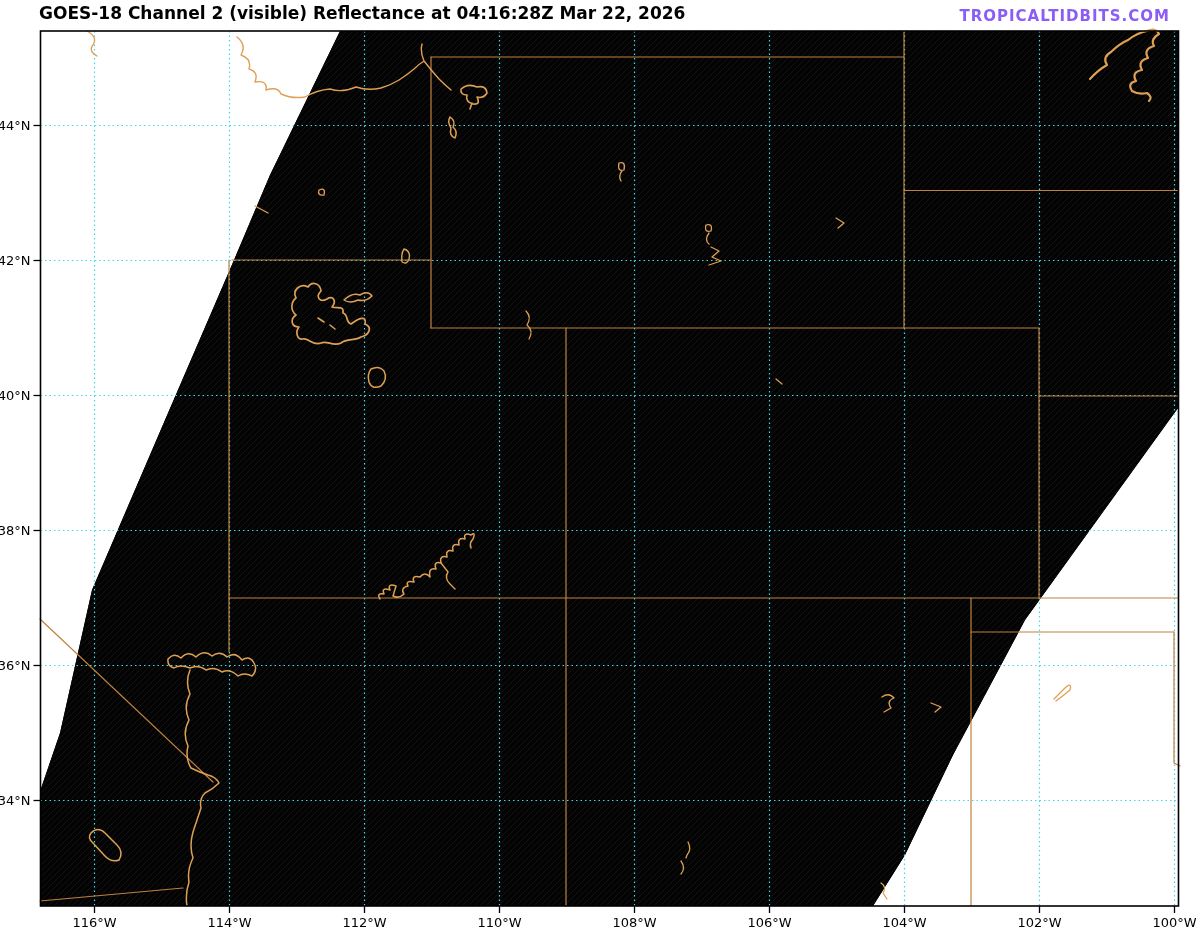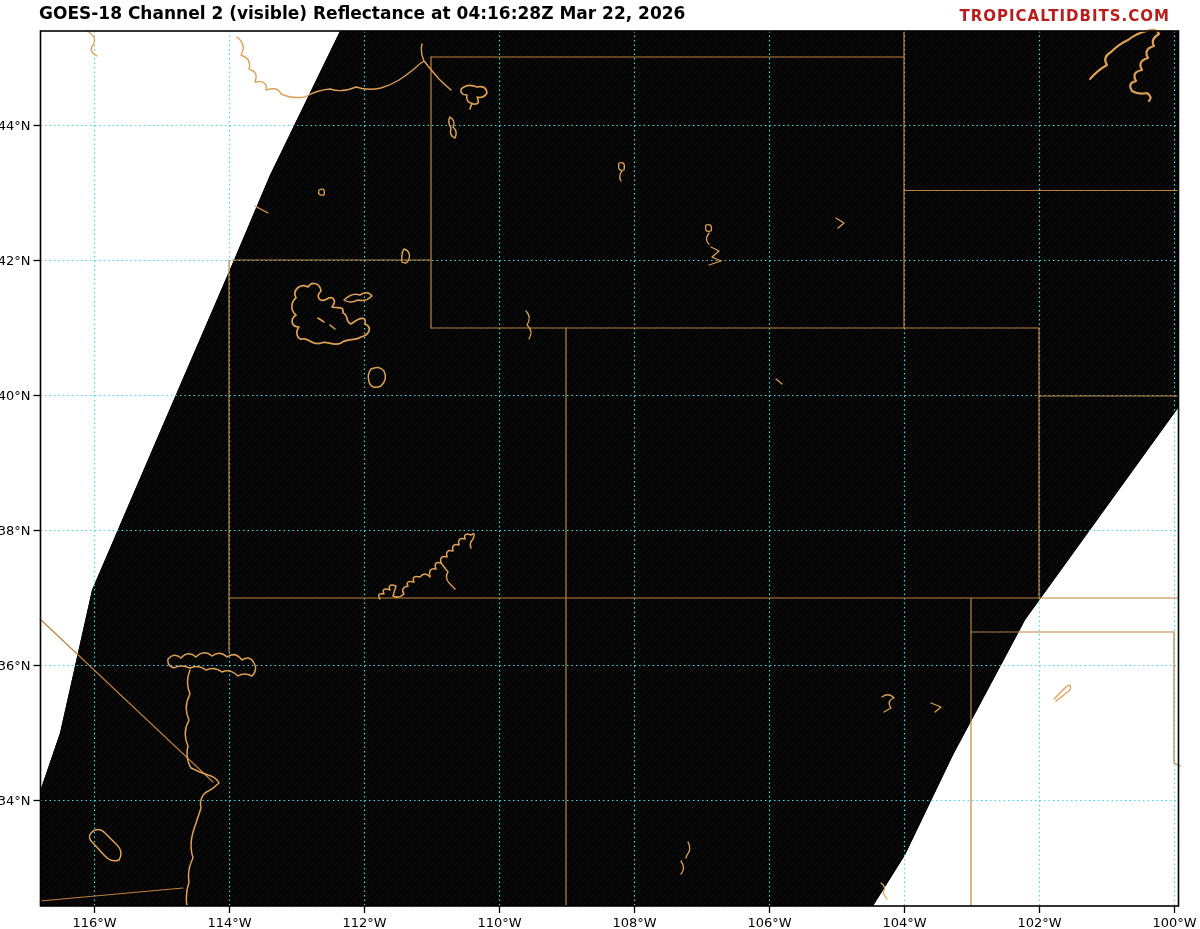--- a/index.html
+++ b/index.html
@@ -1,20 +1,20 @@
 <!DOCTYPE html>
 <html><head>
 <meta charset="utf-8">
 <style>
   html,body{margin:0;padding:0;background:#ffffff;}
   #stage{position:relative;width:1200px;height:929px;background:#ffffff;overflow:hidden;
          font-family:"DejaVu Sans","Liberation Sans",sans-serif;}
   #title{position:absolute;left:39px;top:3px;font-size:17px;font-weight:bold;color:#000;}
   #watermark{position:absolute;right:30px;top:7px;font-size:15px;font-weight:bold;
-             color:#b91c1c;letter-spacing:1px;}
+             color:#8b5cf6;letter-spacing:1px;}
   svg{position:absolute;left:0;top:0;}
 </style>
 </head>
 <body>
 
 <div id="stage">
   <div id="title">GOES-18 Channel 2 (visible) Reflectance at 04:16:28Z Mar 22, 2026</div>
   <div id="watermark">TROPICALTIDBITS.COM</div>
   <svg id="map-svg" width="1200" height="929">
     <defs>

